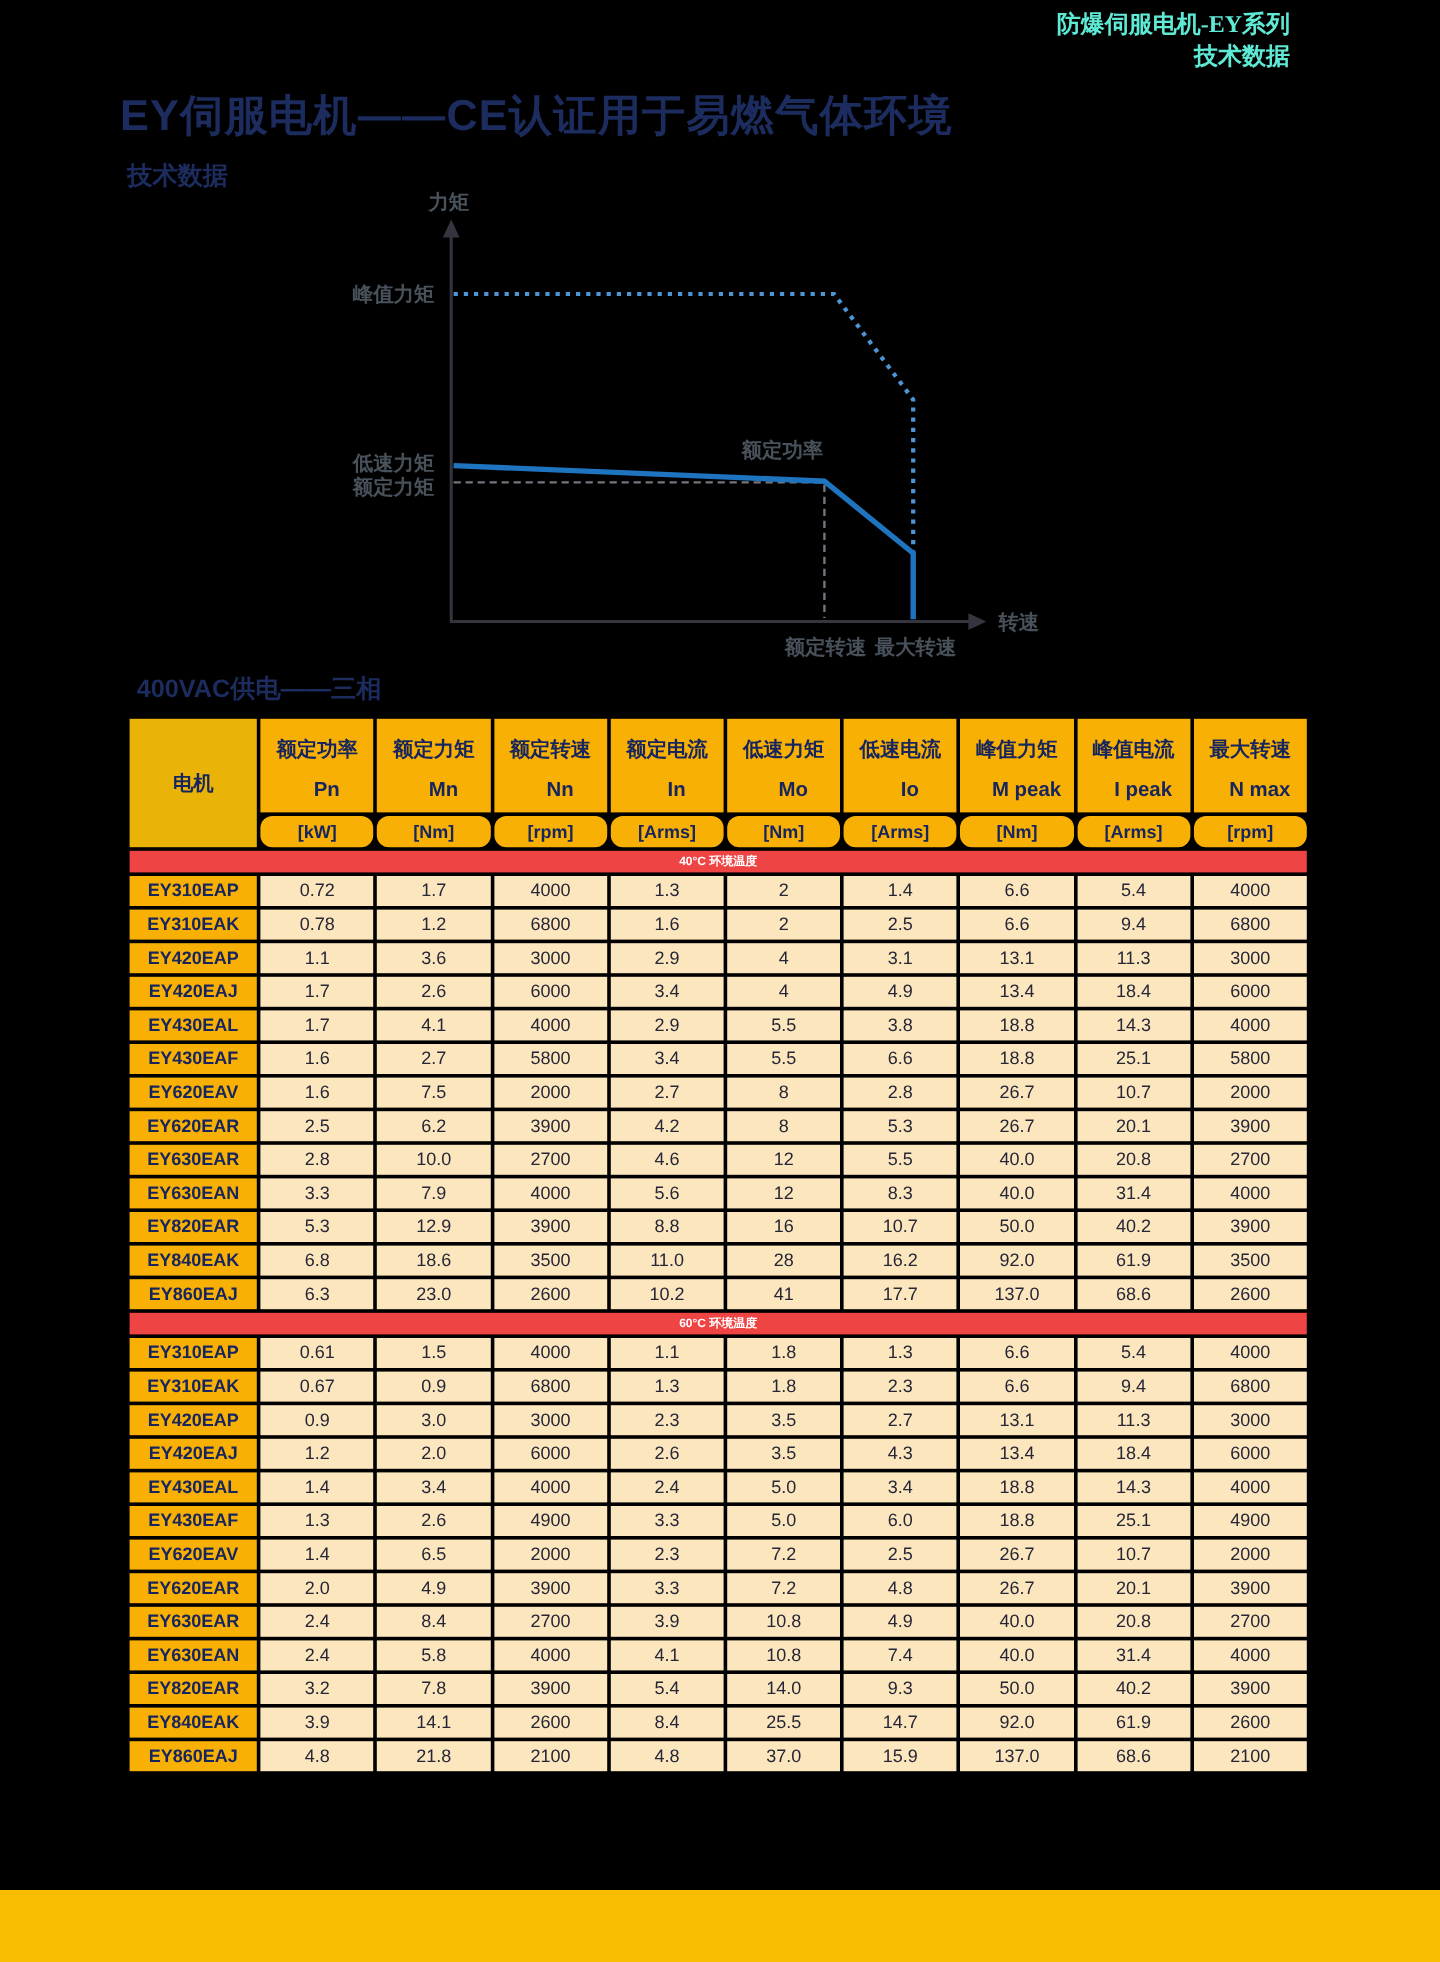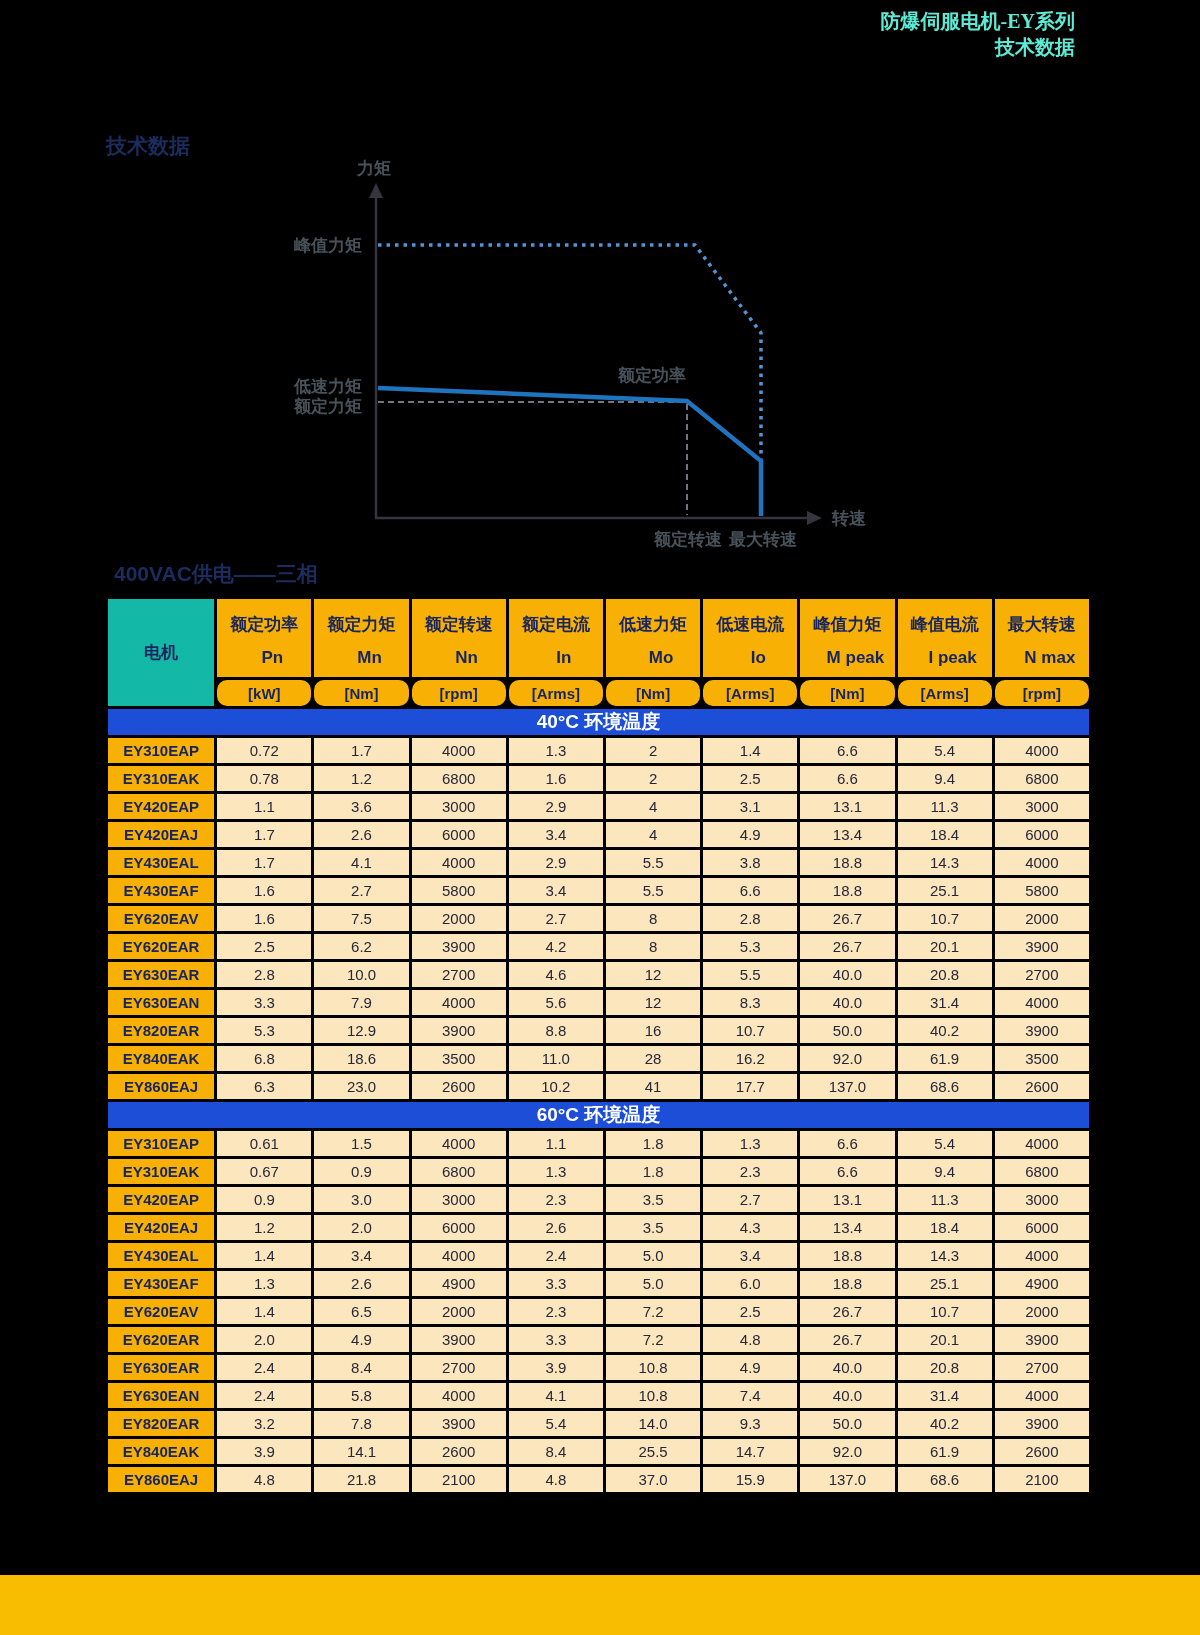--- a/index.html
+++ b/index.html
@@ -16,42 +16,43 @@
 
   .supply-heading{position:absolute;left:114px;top:560px;color:#1c2c5e;font-size:21px;font-weight:bold;}
 
   svg.diagram{position:absolute;left:280px;top:150px;}
   svg.diagram text{font-family:"Liberation Sans","DejaVu Sans",sans-serif;font-size:17px;
     font-weight:600;fill:#49525b;}
 
   table.spec{position:absolute;left:105px;top:596px;width:987px;border-collapse:separate;
     border-spacing:3px;table-layout:fixed;}
   table.spec td,table.spec th{text-align:center;vertical-align:middle;padding:0;}
-  th.motor-h{background:#14b8a6;color:#16255d;font-size:17px;font-weight:bold;}
+  th.motor-h{background:#eab308;color:#16255d;font-size:17px;font-weight:bold;}
   th.col-h{background:#f9b005;color:#16255d;font-size:17px;font-weight:bold;height:78px;}
   th.col-h .cname{display:block;margin-top:4px;}
   th.col-h .sym{display:block;margin-top:12px;padding-left:16px;}
   td.unit{background:#f9b005;color:#16255d;font-size:15px;font-weight:bold;height:26px;border-radius:10px;}
-  td.band{background:#1d4ed8;color:#ffffff;font-size:19px;font-weight:bold;text-align:left;
+  td.band{background:#ef4444;color:#ffffff;font-size:10px;font-weight:bold;text-align:left;
     padding:4px 8px;height:18px;}
   td.motor{background:#f9b005;color:#16255d;font-size:15px;font-weight:bold;height:21px;}
   td.val{background:#fbe6bd;color:#262637;font-size:15px;height:25px;}
 
   .bottom-bar{position:absolute;left:0;top:1575px;width:1200px;height:60px;background:#f8bc00;}
 </style>
 </head>
 <body>
 
 <div id="page">
 
   <div class="hdr-right">
     <div>防爆伺服电机-EY系列</div>
     <div>技术数据</div>
   </div>
 
+  <div class="main-title">EY伺服电机——CE认证用于易燃气体环境</div>
 
   <div class="sub-title">技术数据</div>
 
   <svg class="diagram" width="600" height="410" viewBox="280 150 600 410">
 
     <line x1="376" y1="518" x2="376" y2="192" stroke="#36353f" stroke-width="2.5"></line>
     <polygon points="369,198 376,183 383,198" fill="#36353f"></polygon>
     <line x1="375" y1="518" x2="810" y2="518" stroke="#36353f" stroke-width="2.5"></line>
     <polygon points="807,511 822,518 807,525" fill="#36353f"></polygon>
 

